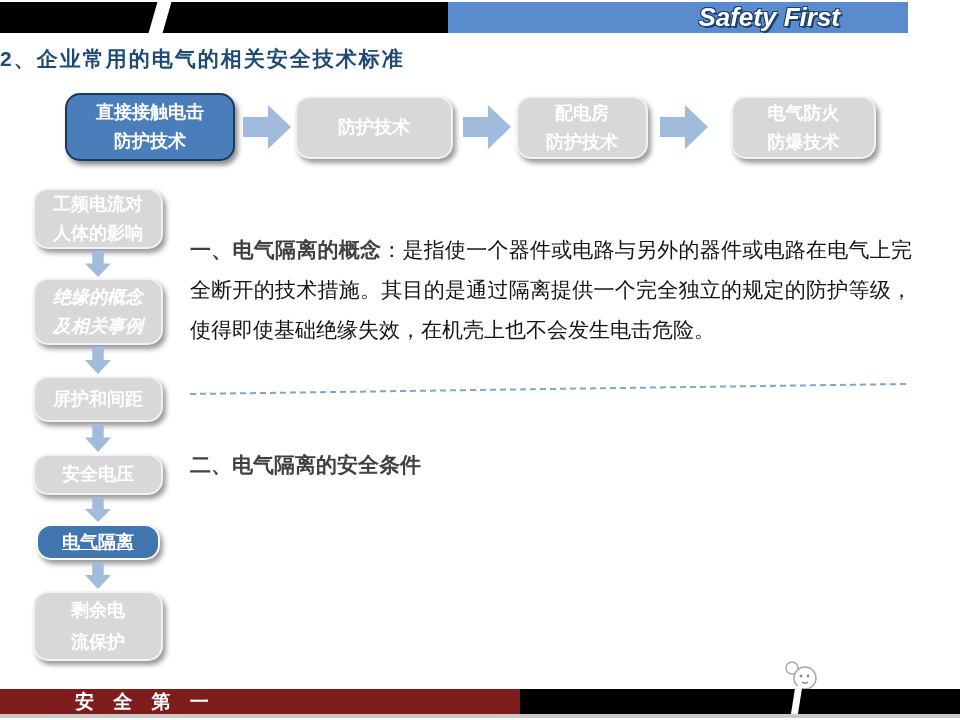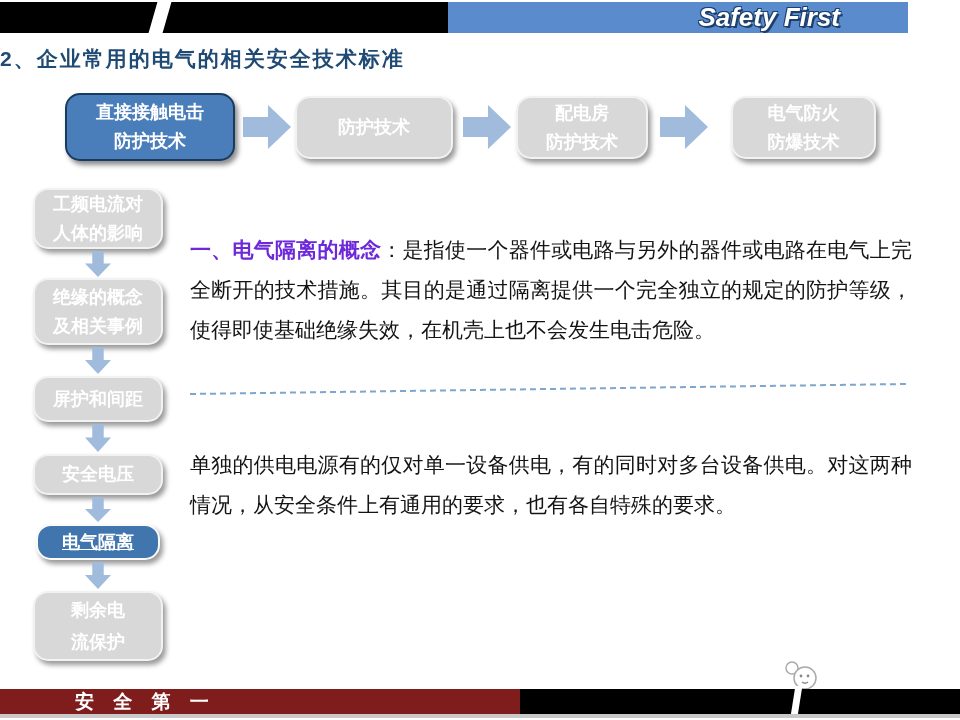--- a/index.html
+++ b/index.html
@@ -42,21 +42,21 @@
     filter:drop-shadow(2px 3px 2px rgba(0,0,0,0.25));
   }
   .arrow-down {
     position:absolute; background:#a0bbdc;
     clip-path:polygon(28% 0, 72% 0, 72% 48%, 100% 48%, 50% 100%, 0 48%, 28% 48%);
     filter:drop-shadow(2px 2px 2px rgba(0,0,0,0.25));
   }
 
   
   .sec { position:absolute; left:190px; width:722px; font-size:21px; line-height:40px; color:#141414; text-align:justify; }
-  .sec-head { color:#6d28d9; font-weight:bold; }
+  .sec-head { color:#404040; font-weight:bold; }
   .dash-sep {
     position:absolute; left:190px; top:393px; width:716px; height:0;
     border-top:2px dashed #7fa6cb; transform:rotate(-0.8deg); transform-origin:left center;
   }
 
   
   .ft-blue {
     position:absolute; top:689px; left:0; width:520px; height:25px; background:#7f1d1d;
     color:#fff; font-size:19px; font-weight:bold; line-height:25px;
     padding-left:75px; letter-spacing:7px;
@@ -104,21 +104,21 @@
       <span class="bl">防爆技术</span>
     </div>
   </div>
 
   <div>
     <div class="fbox gray" style="left:33px; top:188px; width:130px; height:61px; font-size:18px;">
       <span class="bl">工频电流对</span>
       <span class="bl">人体的影响</span>
     </div>
     <div class="arrow-down" style="left:85px; top:251px; width:26px; height:26px;"></div>
-    <div class="fbox gray" style="left:33px; top:278px; width:130px; height:67px;">
+    <div class="fbox gray" style="left:33px; top:278px; width:130px; height:67px;font-style:italic;">
       <span class="bl">绝缘的概念</span>
       <span class="bl">及相关事例</span>
     </div>
     <div class="arrow-down" style="left:85px; top:347px; width:26px; height:27px;"></div>
     <div class="fbox gray" style="left:33px; top:376px; width:130px; height:46px;">
       <span class="bl">屏护和间距</span>
 
     </div>
     <div class="arrow-down" style="left:85px; top:424px; width:26px; height:28px;"></div>
     <div class="fbox gray" style="left:33px; top:454px; width:130px; height:41px;">
@@ -138,21 +138,21 @@
   </div>
 
   <div>
     <p class="sec" style="top:230px;">
       <span class="sec-head">一、电气隔离的概念</span><span>：是指使一个器件或电路与另外的器件或电路在电气上完全断开的技术措施。其目的是通过隔离提供一个完全独立的规定的防护等级，使得即使基础绝缘失效，在机壳上也不会发生电击危险。</span>
     </p>
 
     <div class="dash-sep"></div>
 
     <div class="sec" style="top:445px;">
-      <p>单独的供电电源有的仅对单一设备供电，有的同时对多台设备供电。对这两种情况，从安全条件上有通用的要求，也有各自特殊的要求。</p>
+      <div class="sec-head">二、电气隔离的安全条件</div>
     </div>
   </div>
 
   <div class="watermark">
     <svg width="40" height="38" viewBox="0 0 40 38">
       <circle cx="10" cy="10" r="6" fill="#fff" stroke="#aaa" stroke-width="1.5"></circle>
       <circle cx="23" cy="20" r="11" fill="#fff" stroke="#aaa" stroke-width="1.5"></circle>
       <circle cx="19" cy="18" r="1.4" fill="#888"></circle>
       <circle cx="26" cy="18" r="1.4" fill="#888"></circle>
       <path d="M20 24 q3 2.5 6 0" stroke="#888" stroke-width="1.3" fill="none"></path>

